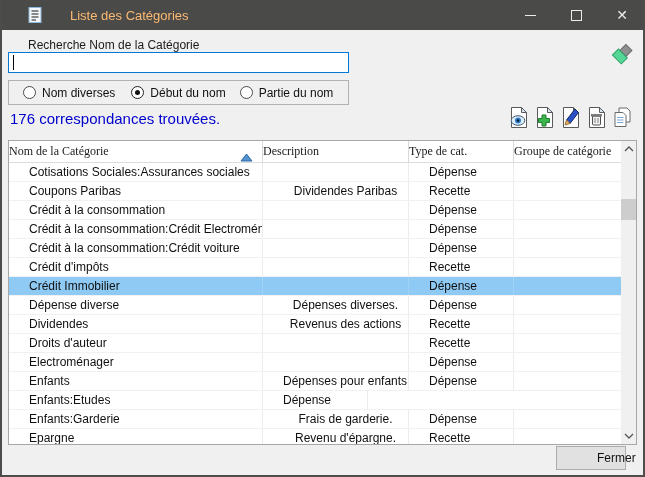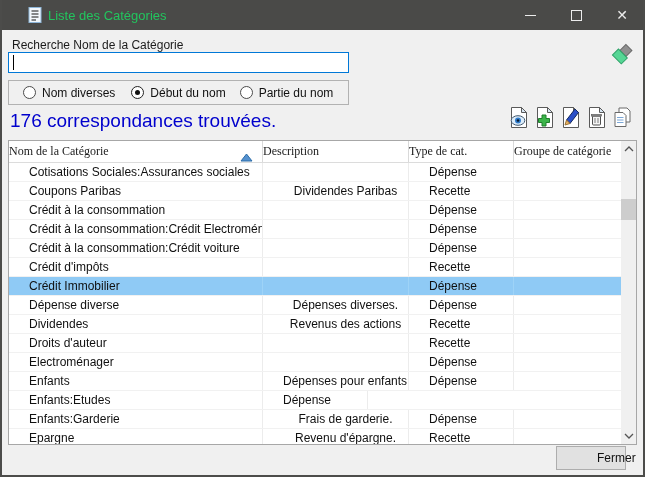--- a/index.html
+++ b/index.html
@@ -14,29 +14,29 @@
   .window{
     position:relative;width:645px;height:477px;background:#f0f0f0;
     border:2px solid #4c4c4a;border-top:none;overflow:hidden;
   }
   
   .titlebar{
     position:absolute;left:-2px;top:0;width:645px;height:30px;
     background:var(--titlebar);display:flex;align-items:center;
   }
   .titlebar-icon{margin-left:26px;width:18px;height:18px;display:inline-flex;}
-  .titlebar-title{color:#22c55e;font-size:13px;margin-left:4px;flex:1;white-space:nowrap;}
+  .titlebar-title{color:#fdba74;font-size:13px;margin-left:26px;flex:1;white-space:nowrap;}
   .tb-buttons{display:flex;height:100%;}
   .tb-btn{width:46px;height:100%;display:flex;align-items:center;justify-content:center;cursor:default;}
   .glyph-min{width:11px;height:1px;background:#ececec;display:block;}
   .glyph-max{width:11px;height:11px;border:1px solid #ececec;display:block;}
   .glyph-close{color:#ececec;font-size:14px;line-height:14px;}
   
   .content{position:absolute;left:0;top:30px;width:641px;height:445px;background:#f0f0f0;}
-  .search-label{position:absolute;left:10px;top:8px;font-size:12px;color:#1b1b1b;}
+  .search-label{position:absolute;left:26px;top:8px;font-size:12px;color:#1b1b1b;}
   .search-input{
     position:absolute;left:6px;top:22px;width:341px;height:21px;
     border:1px solid var(--accent);background:#fff;font-size:12px;padding:0 4px;outline:none;
     font-family:"Liberation Sans","DejaVu Sans",sans-serif;
   }
   .caret{position:absolute;left:11px;top:25px;width:1px;height:15px;background:#000;animation:blink 1.1s steps(1) infinite;}
   @keyframes blink{50%{opacity:0;}}
   .clear-btn{position:absolute;right:8px;top:10px;width:27px;height:27px;display:flex;align-items:center;justify-content:center;cursor:pointer;}
   
   .mode-group{
@@ -44,21 +44,21 @@
     border:1px solid #b2b2b2;background:#f0f0f0;display:flex;align-items:center;padding-left:14px;
   }
   .mode-item{display:flex;align-items:center;width:115px;cursor:default;}
   .radio{width:13px;height:13px;border:1px solid #4b4b4b;border-radius:50%;background:#fff;position:relative;flex:none;}
   .mode-item.checked .radio{border-color:#222;}
   .mode-item.checked .radio::after{
     content:"";position:absolute;left:3px;top:3px;width:5px;height:5px;border-radius:50%;background:#111;
   }
   .mode-label{font-size:12px;margin-left:6px;color:#111;white-space:nowrap;}
   
-  .status-text{position:absolute;left:8px;top:80px;font-size:19px;color:var(--status);}
+  .status-text{position:absolute;left:8px;top:80px;font-size:15px;color:var(--status);}
   .toolbar{position:absolute;left:506px;top:76px;display:flex;gap:5px;}
   .tool-btn{width:21px;height:23px;display:flex;align-items:center;justify-content:center;cursor:pointer;}
   
   .table{
     position:absolute;left:6px;top:110px;width:629px;height:305px;
     background:#fff;border:1px solid #a7a7a7;overflow:hidden;
   }
   .thead{display:flex;width:612px;height:22px;border-bottom:1px solid #dcdcdc;background:#fff;}
   .hcell{font-size:12px;color:#1a1a1a;line-height:21px;border-right:1px solid #d9d9d9;
     display:flex;align-items:flex-end;white-space:nowrap;overflow:hidden;cursor:default;font-family:Liberation Serif, serif;}

